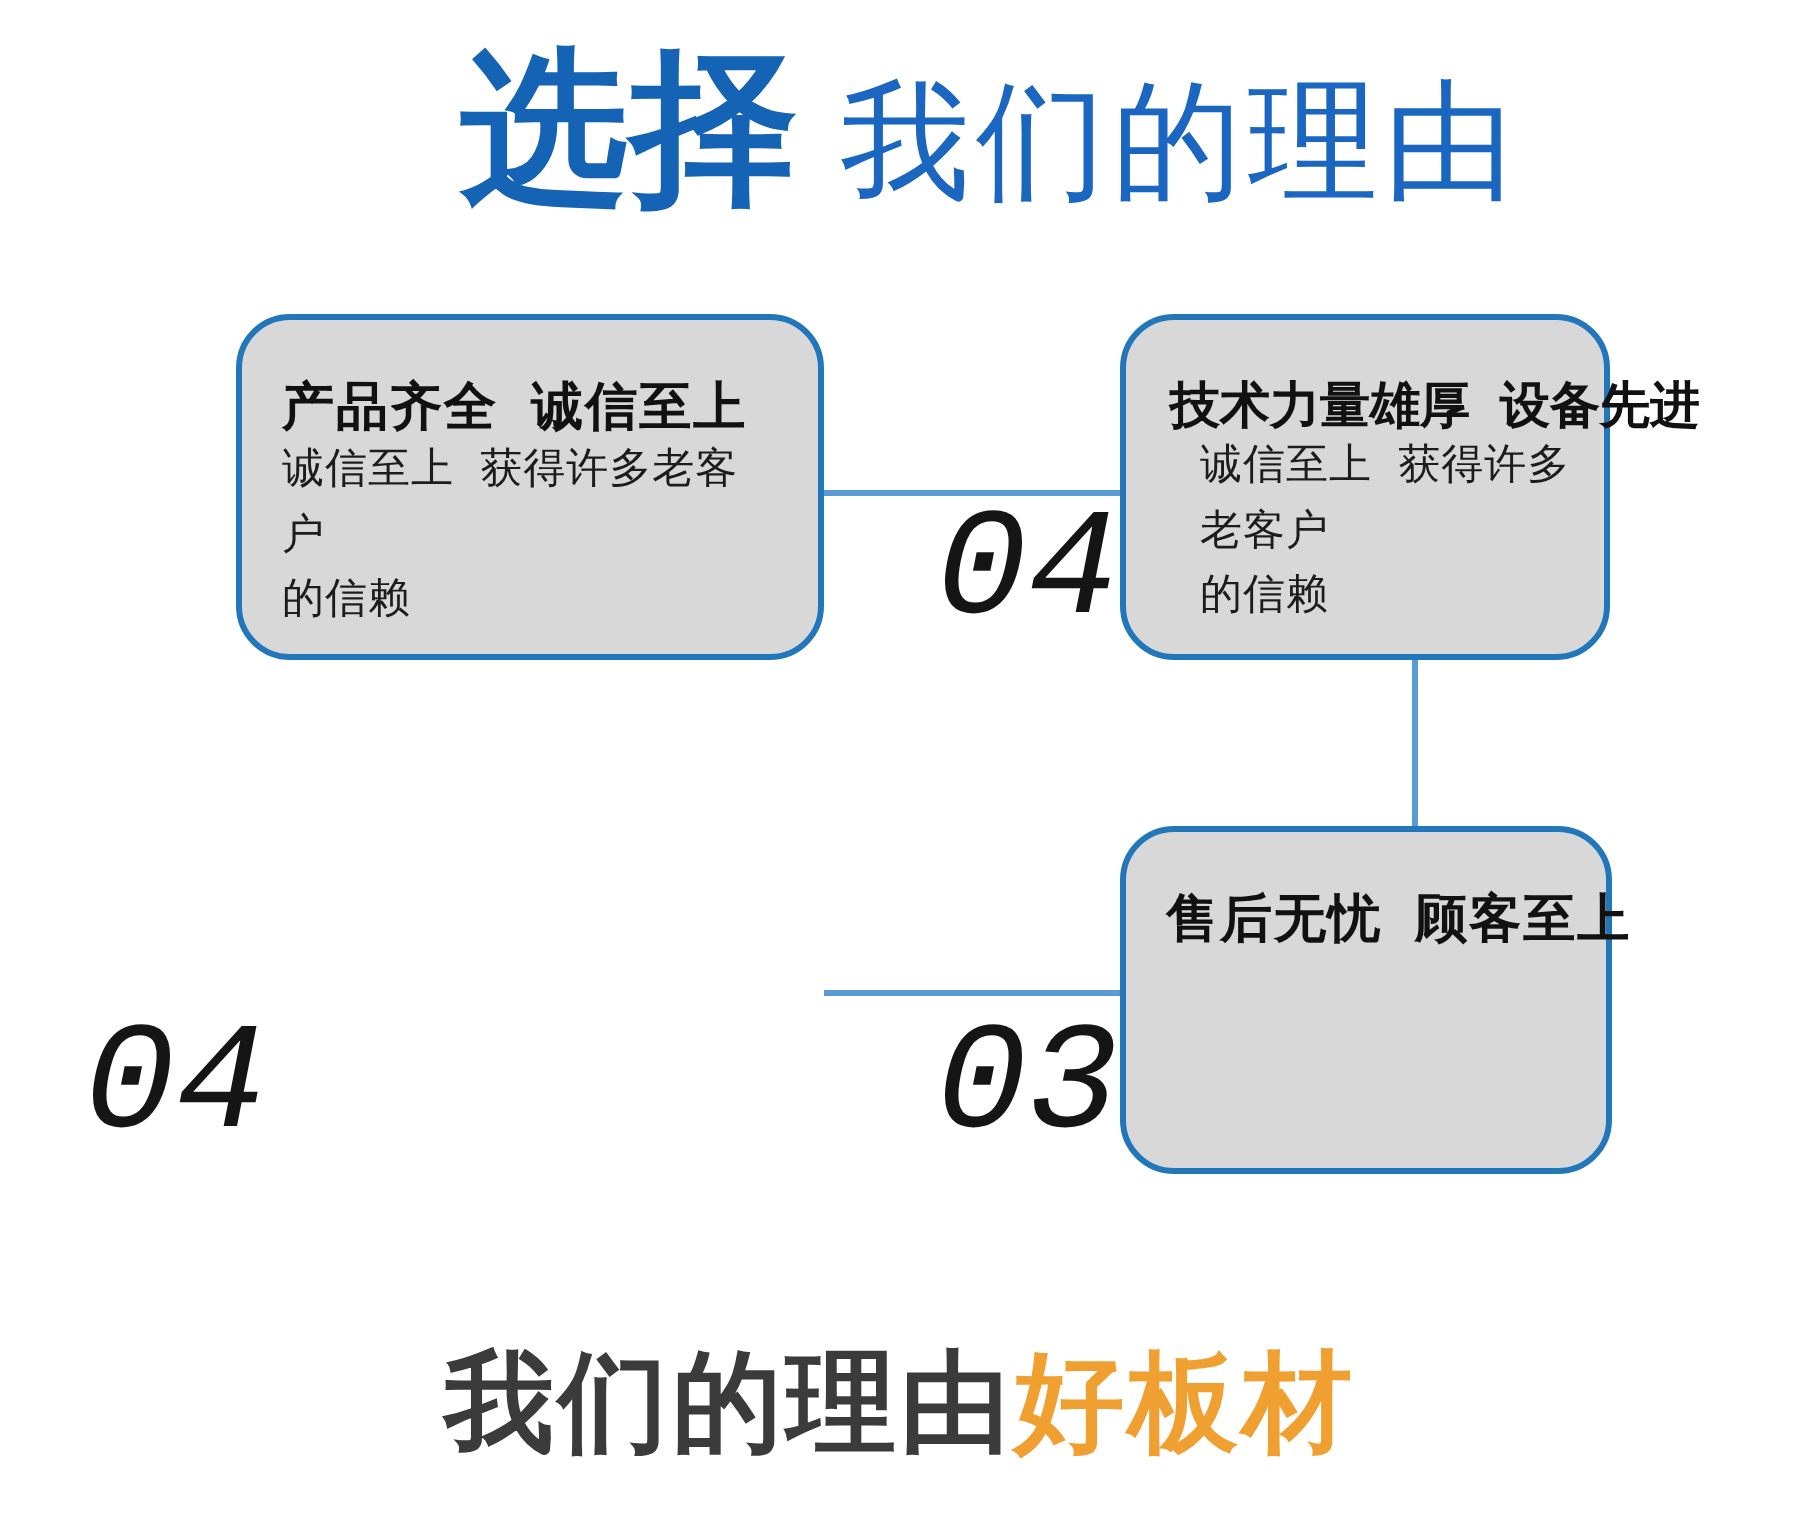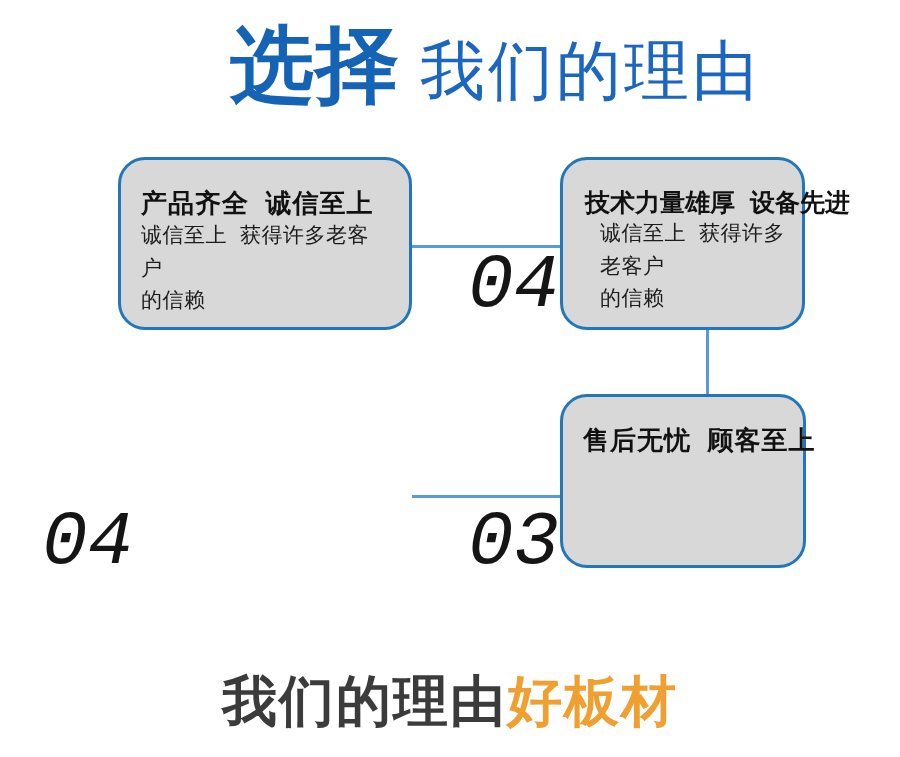--- a/index.html
+++ b/index.html
@@ -45,21 +45,21 @@
     width: 294px;
     height: 173px;
     box-sizing: border-box;
     background: var(--card-fill, #d8d8d8);
     border: 3px solid var(--card-border, #2277bb);
     border-radius: 27px;
     padding: 26px 20px 0 20px;
   }
   #card1 { left: 118px; top: 157px; }
   #card2 { left: 560px; top: 157px; width: 245px; padding-left: 22px; padding-right: 8px; }
-  #card3 { left: 560px; top: 394px; width: 246px; height: 174px; }
+  #card3 { left: 560px; top: 413px; width: 246px; height: 174px; }
   #card4 { left: 118px; top: 415px; height: 175px; }
 
   .card-title {
     font-size: 26px;
     font-weight: 700;
     color: var(--card-title-black, #111111);
     letter-spacing: 1px;
     white-space: nowrap;
   }
   #card2 .card-title { font-size: 25px; letter-spacing: 0; }

